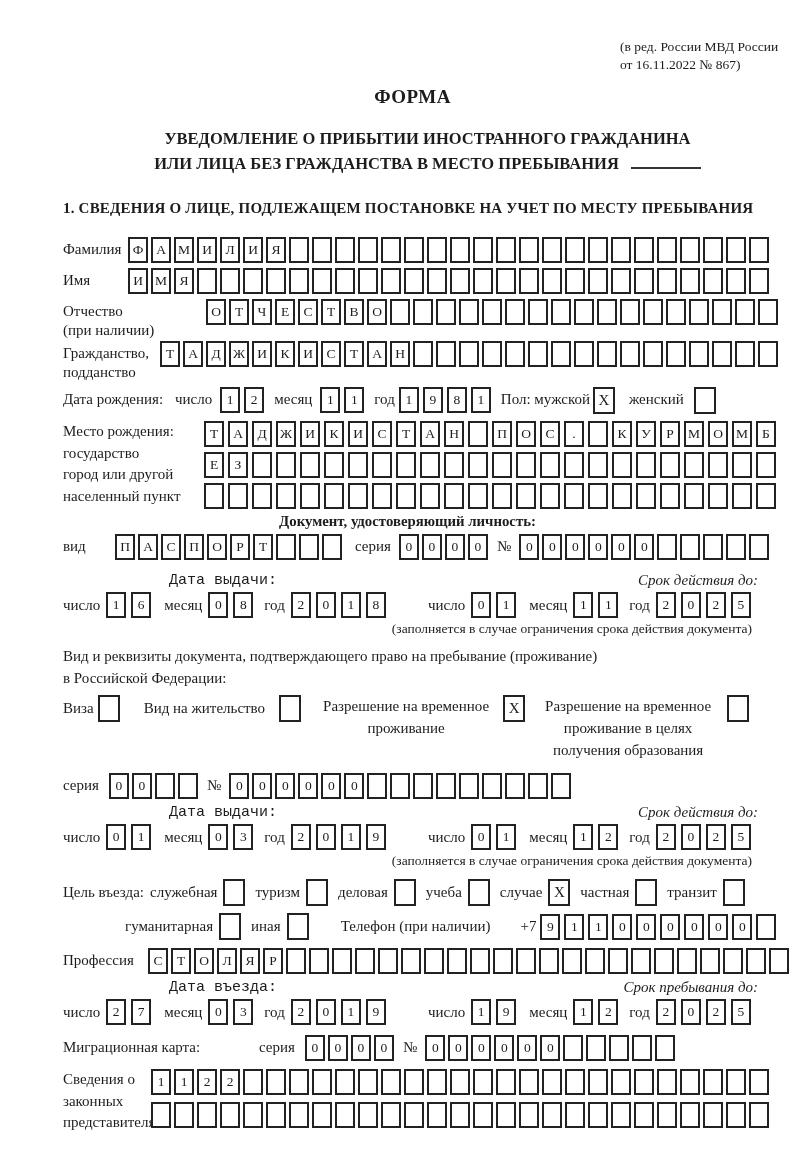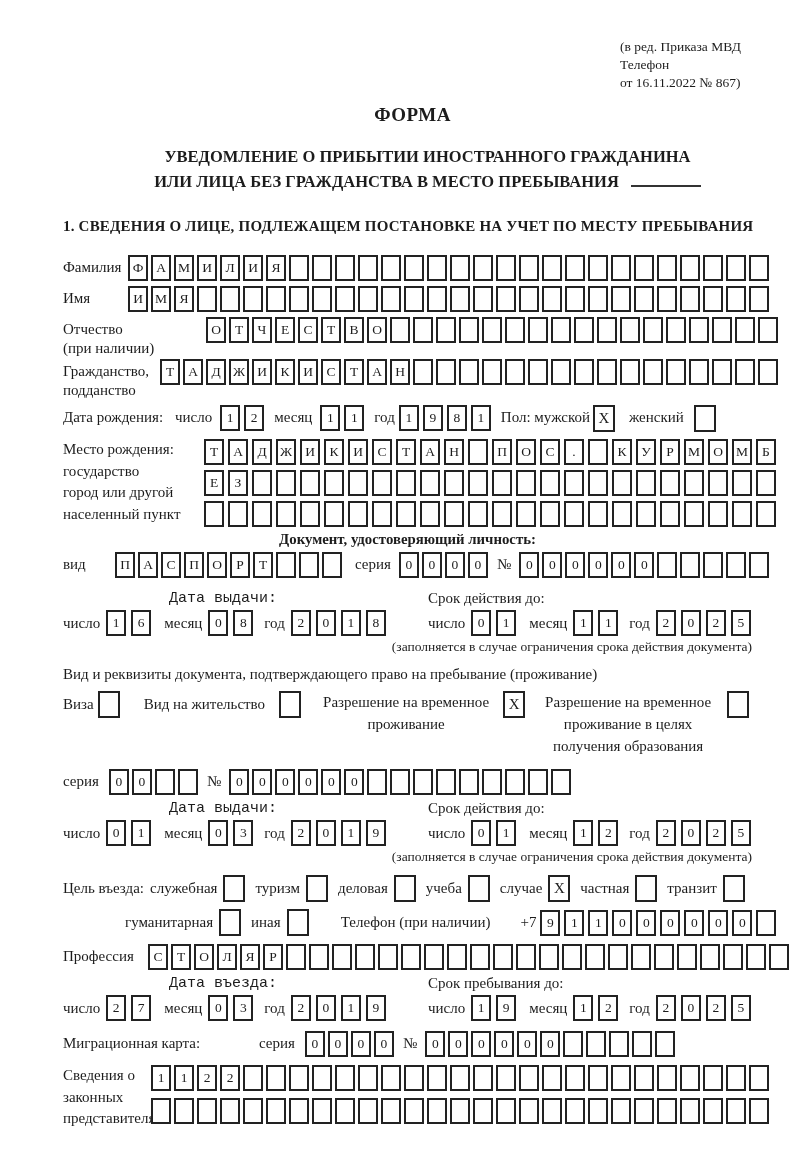--- a/index.html
+++ b/index.html
@@ -28,21 +28,21 @@
     font-size:13.5px; background:#fff;
   }
   .cells.wide .cell { margin-right:4px; }
   .cbx {
     flex:none; width:22px; height:27px; border:2px solid #222;
     display:inline-flex; align-items:center; justify-content:center; font-size:15px; background:#fff;
   }
   .doc-heading { text-align:center; font-weight:bold; font-size:14.8px; margin:4px 40px 4px 0; }
   .dlabels { display:flex; margin-top:5px; margin-bottom:3px; }
   .dl-left { width:320px; text-align:center; flex:none;font-family:Liberation Mono, monospace; }
-  .dl-right { width:330px; margin-left:45px; text-align:left; flex:none; }
+  .dl-right { width:330px; margin-left:45px; text-align:right; flex:none;font-style:italic; }
   .dates { display:flex; align-items:center; margin-bottom:2px; }
   .dgroup { display:flex; align-items:center; flex:none; }
   .dgroup .dl { margin-right:6px; line-height:26px; }
   .dgroup .cells .cell { margin-right:5px; }
   .note-right { text-align:right; font-size:13.5px; padding-right:40px; margin-top:1px; line-height:17px; }
   .plain { line-height:22px; }
   .permit-row { display:flex; align-items:flex-start; margin-top:6px; }
   .permit-row .pl { line-height:27px; flex:none; }
   .ml-center { text-align:center; line-height:22px; flex:none; }
   .purpose-row { display:flex; align-items:center; margin-top:10px; }
@@ -51,21 +51,21 @@
   .rep-section { display:flex; align-items:flex-start; margin-top:8px; }
   .rep-label { width:88px; flex:none; line-height:21.5px; }
   .rep-rows .cells { margin-bottom:7px; }
 </style>
 </head>
 <body>
 
 <div class="page">
 
   <div class="edition">
-    <div>(в ред. Приказа МВД Телефон</div>
+    <div>(в ред. России МВД России</div>
     <div>от 16.11.2022 № 867)</div>
   </div>
   <div class="form-label">ФОРМА</div>
 
   <div class="title">
     <div>УВЕДОМЛЕНИЕ О ПРИБЫТИИ ИНОСТРАННОГО ГРАЖДАНИНА</div>
     <div><span>ИЛИ ЛИЦА БЕЗ ГРАЖДАНСТВА В МЕСТО ПРЕБЫВАНИЯ</span><span class="blank-line"></span></div>
   </div>
 
   <div class="section-heading">1. СВЕДЕНИЯ О ЛИЦЕ, ПОДЛЕЖАЩЕМ ПОСТАНОВКЕ НА УЧЕТ ПО МЕСТУ ПРЕБЫВАНИЯ</div>
@@ -400,20 +400,21 @@
           <span class="cell">2</span>
           <span class="cell">0</span>
           <span class="cell">2</span>
           <span class="cell">5</span>
         </div>
     </div>
   </div>
   <div class="note-right">(заполняется в случае ограничения срока действия документа)</div>
 
   <div class="plain" style="margin-top:8px">Вид и реквизиты документа, подтверждающего право на пребывание (проживание)</div>
+  <div class="plain">в Российской Федерации:</div>
 
   <div class="permit-row">
     <span class="pl">Виза</span>
     <span class="cbx" style="margin-left:4px"></span>
     <span class="pl" style="margin-left:24px">Вид на жительство</span>
     <span class="cbx" style="margin-left:14px"></span>
     <div class="ml-center" style="margin-left:22px">
       <span>Разрешение на временное</span><br>
       <span>проживание</span>
     </div>

